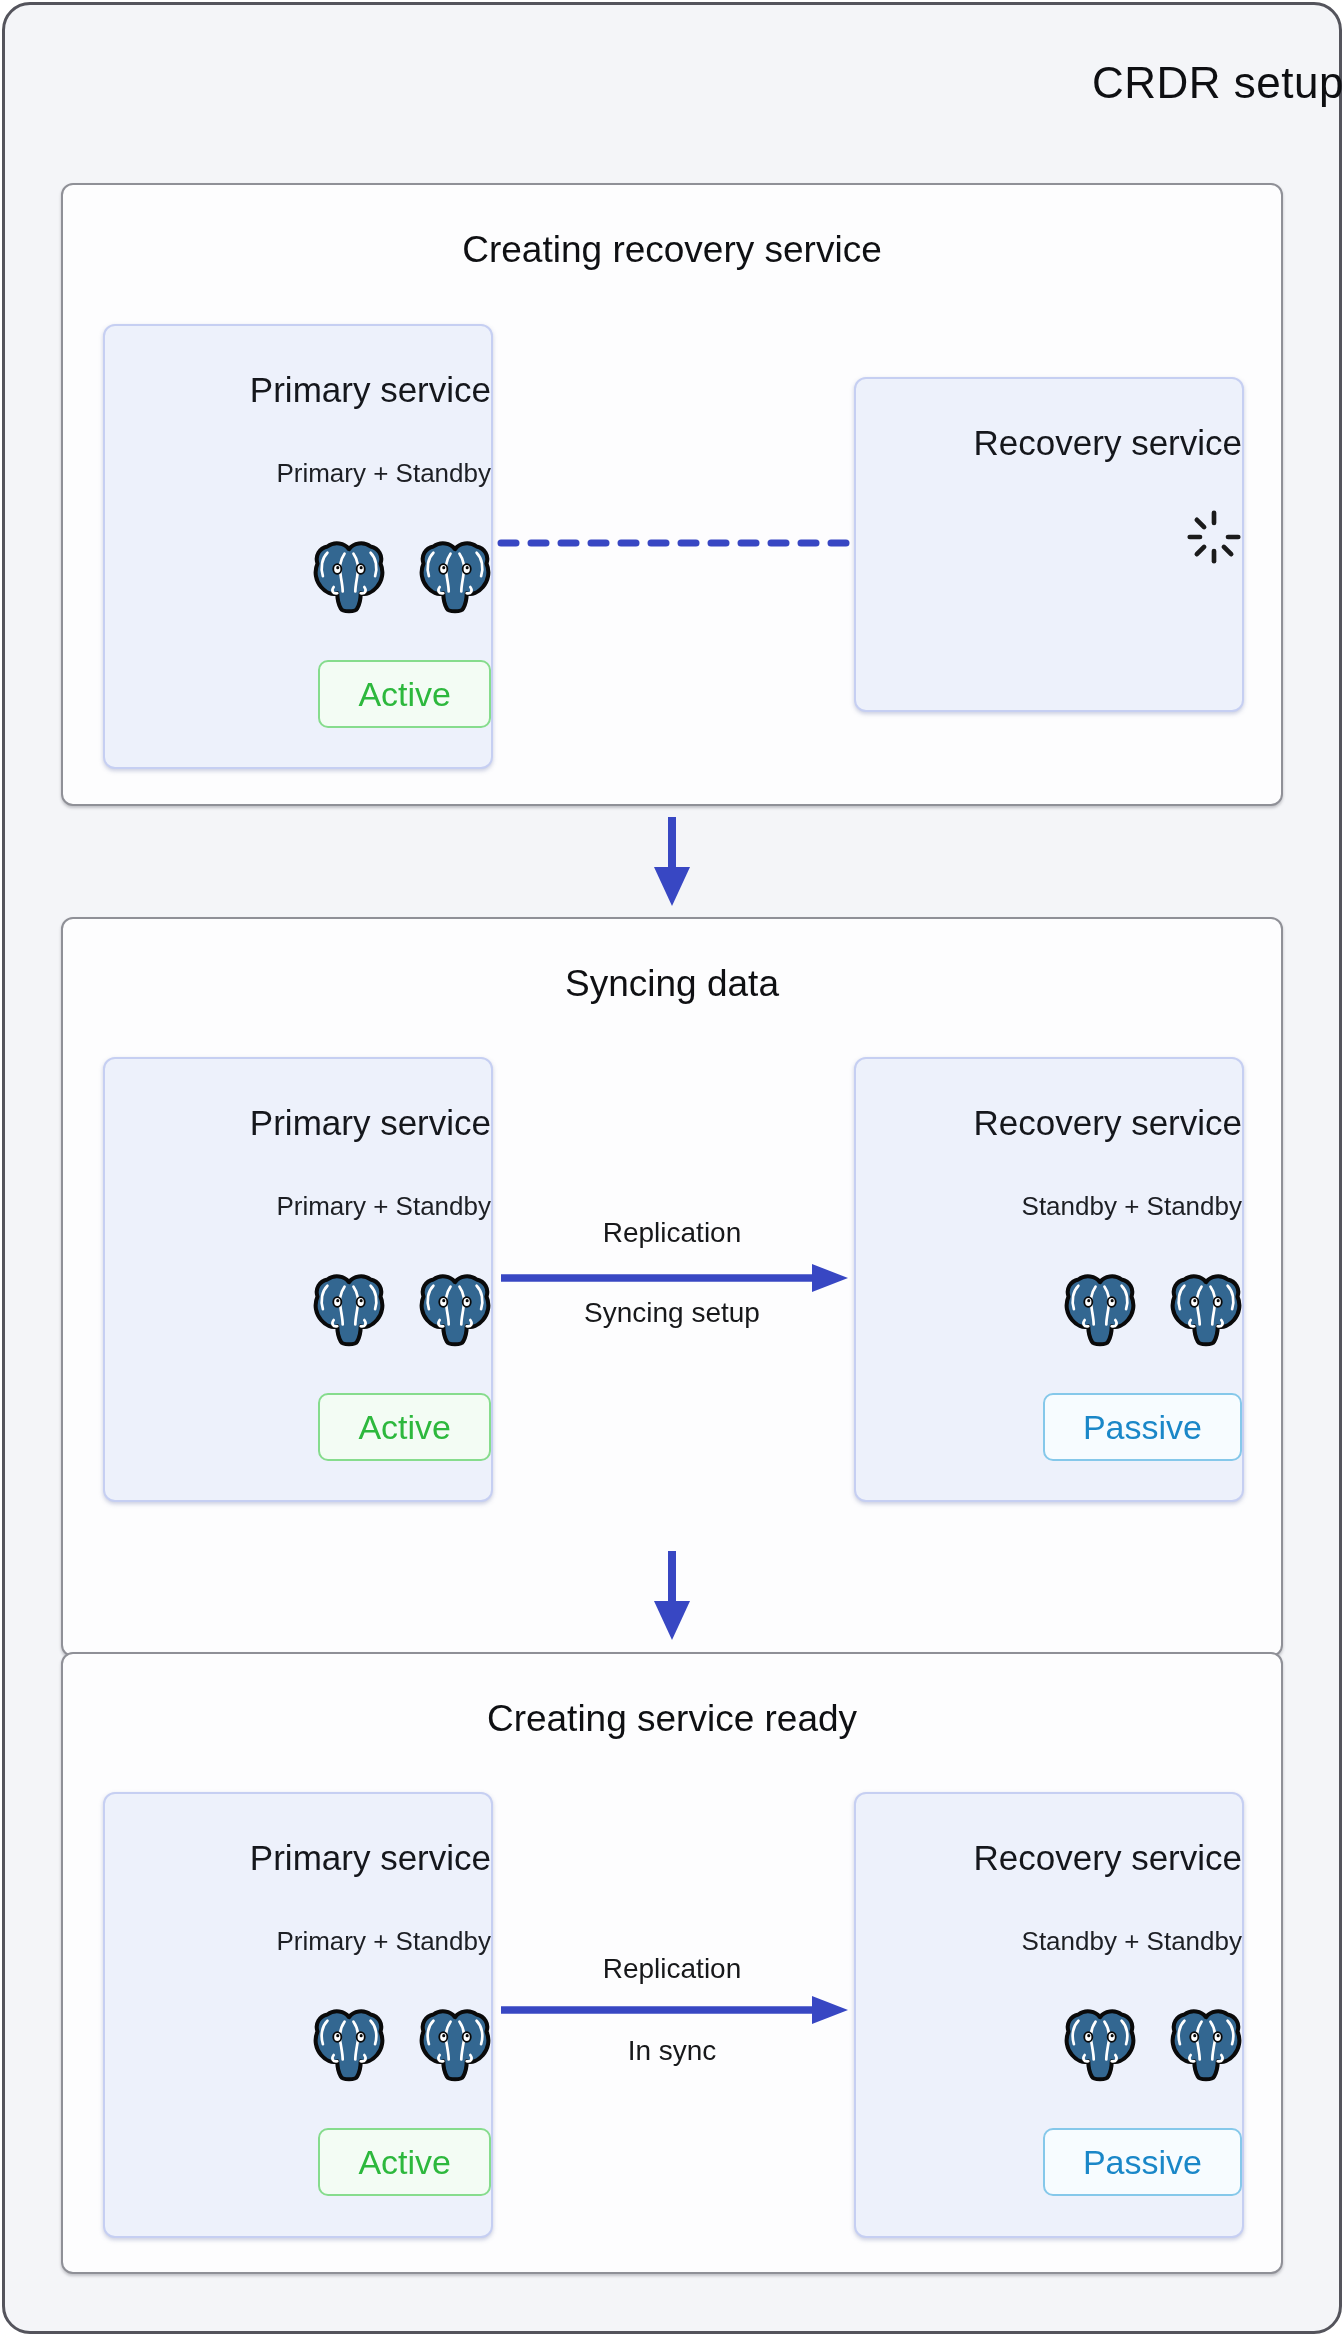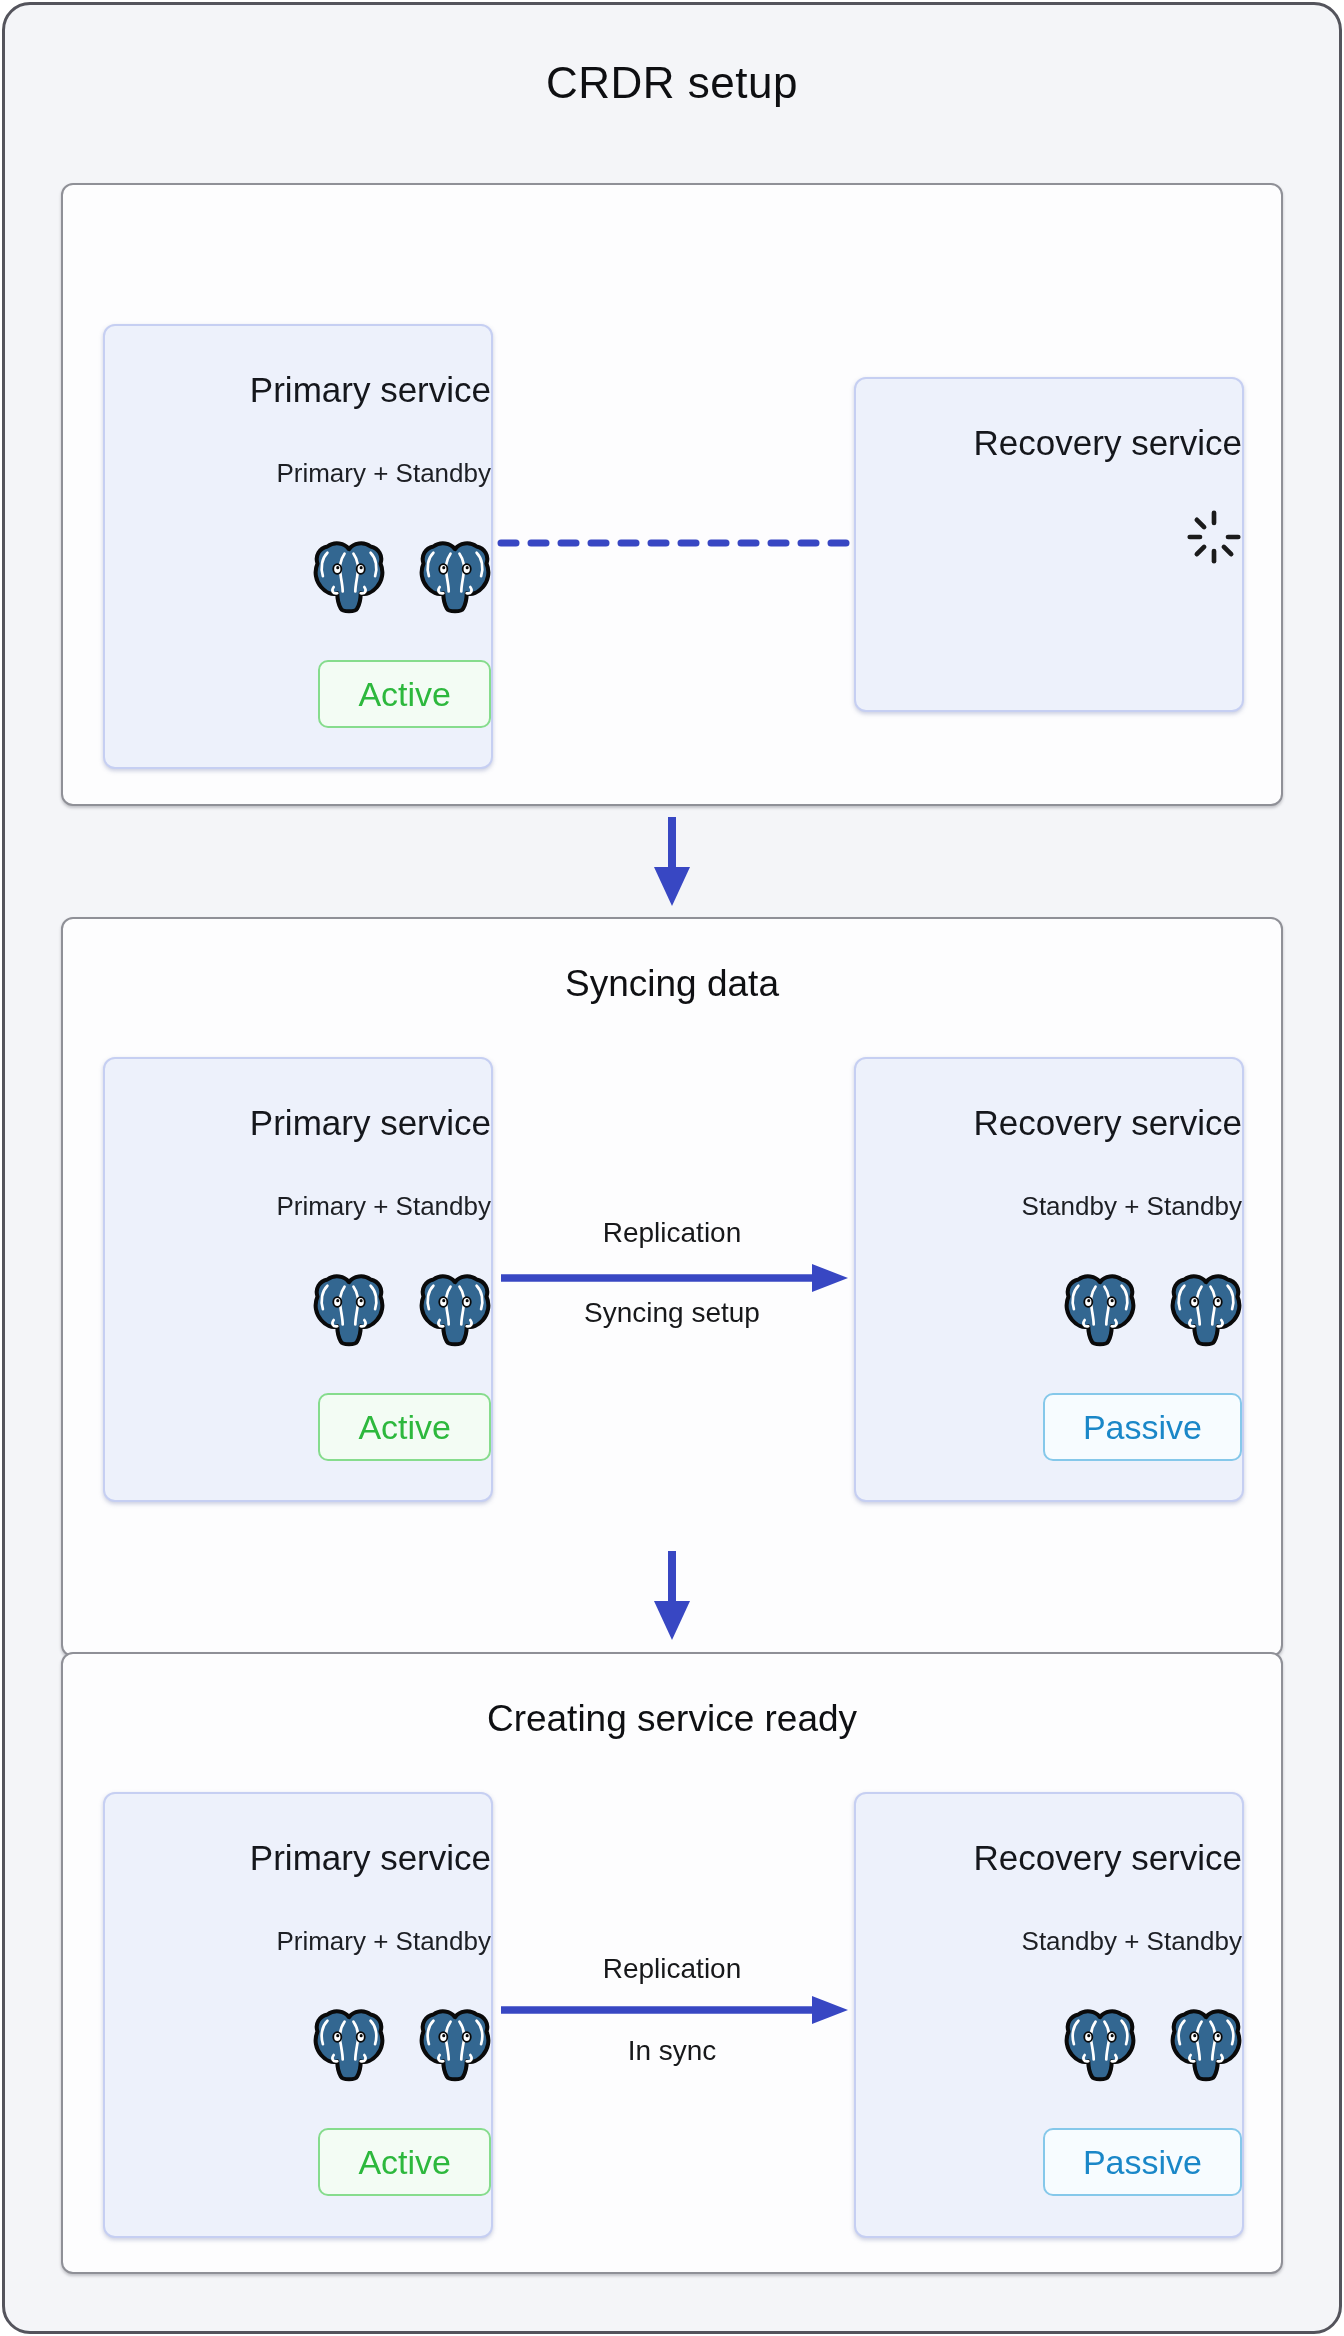--- a/index.html
+++ b/index.html
@@ -10,21 +10,21 @@
     color:#13151a;
   }
   .frame{
     position:absolute;inset:2px;
     background:#f4f5f8;
     border:3px solid #54545c;
     border-radius:28px;
   }
   .page-title{
     position:absolute;top:58px;left:0;width:100%;
-    text-align:center;font-size:44px;font-weight:500;color:#0e0f12;
+    text-align:right;font-size:44px;font-weight:500;color:#0e0f12;
     letter-spacing:.5px;
   }
   .stage{
     position:absolute;left:61px;width:1222px;
     background:#fdfdfe;
     border:2px solid #8f9097;border-radius:12px;
     box-shadow:0 2px 3px rgba(40,40,50,.25);
     box-sizing:border-box;
   }
   #stage-1{top:183px;height:623px;}
@@ -88,20 +88,21 @@
       <path d="M57 52 C60 56 58 60 53 59" fill="none" stroke="#ffffff" stroke-width="3" stroke-linecap="round"></path>
     </g>
   </defs>
 </svg>
 
 <div class="frame"></div>
 
 <div class="page-title">CRDR setup</div>
 
 <section class="stage" id="stage-1">
+  <div class="stage-title">Creating recovery service</div>
 
   <div class="card primary">
     <div class="card-title">Primary service</div>
     <div class="card-subtitle">Primary + Standby</div>
     <div class="elephants">
       <svg class="pg" viewBox="0 0 80 84">
           <use href="#pg-elephant"></use>
         </svg>
       <svg class="pg" viewBox="0 0 80 84">
           <use href="#pg-elephant"></use>

